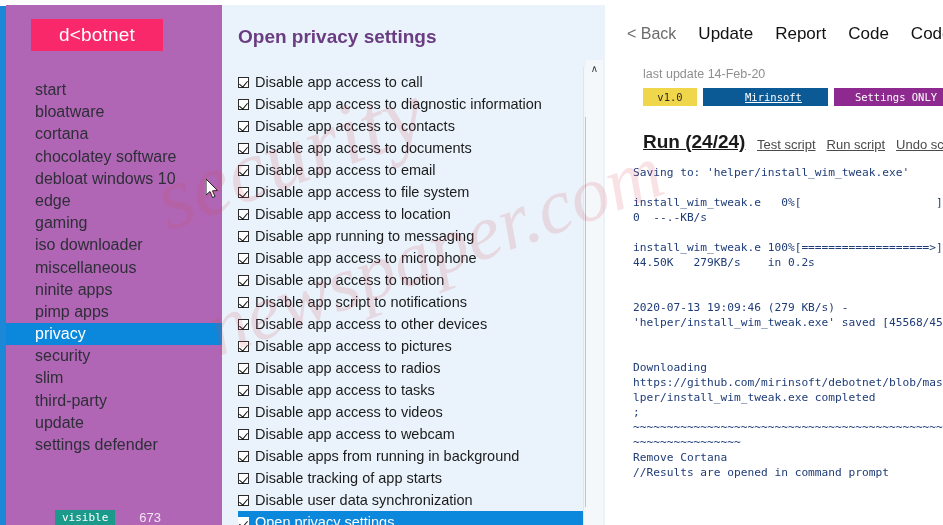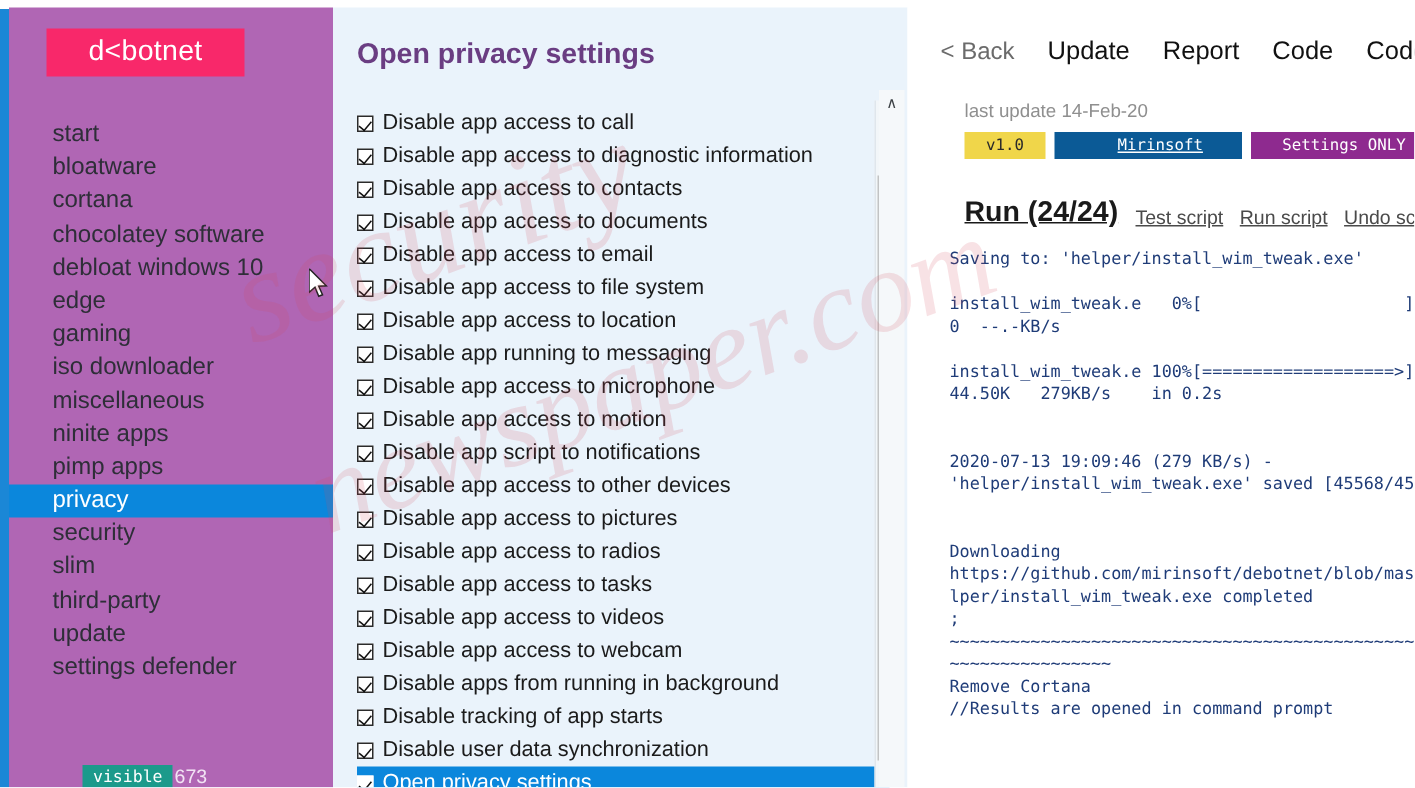--- a/index.html
+++ b/index.html
@@ -58,21 +58,21 @@
     font-size: 16px;
     color: #2e2e38;
     white-space: nowrap;
   }
   .nav-item.active {
     background: #0b87dc;
     color: #ffffff;
   }
   .sidebar-footer {
     position: absolute; left: 29px; bottom: 0px;
-    display: flex; align-items: center; gap: 1px; padding-left: 20px;
+    display: flex; align-items: center; gap: 24px; padding-left: 20px;
   }
   .sidebar-footer .chip {
     background: #1b9a8b;
     color: #ffffff;
     font-size: 11px;
     padding: 1px 7px;
     font-family: "DejaVu Sans Mono", monospace;
   }
   .sidebar-footer .cnt {
     font-size: 13px; color: #f2e4f4;

